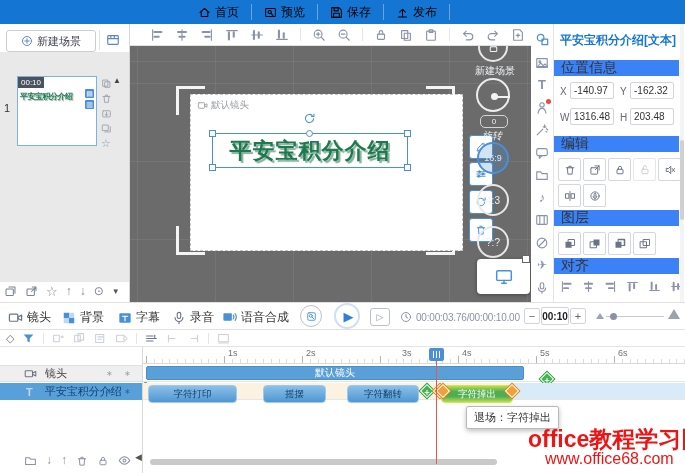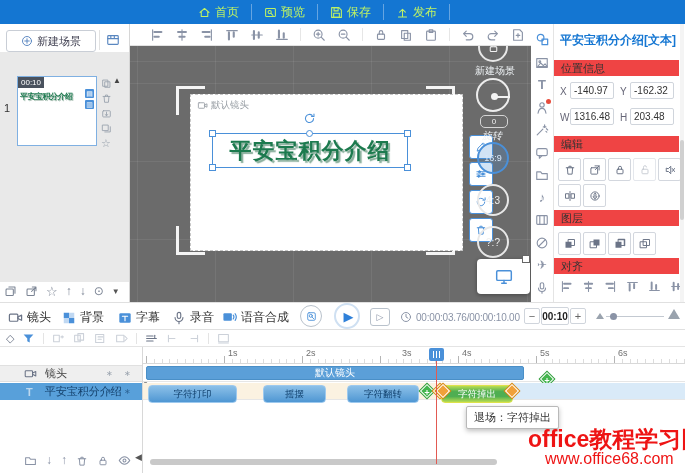--- a/index.html
+++ b/index.html
@@ -4,21 +4,21 @@
 <style>
   html,body{margin:0;padding:0;background:#fff;}
   #app{position:relative;width:685px;height:473px;overflow:hidden;
        font-family:"Liberation Sans","DejaVu Sans",sans-serif;font-size:12px;color:#333;
        background:#fff;-webkit-font-smoothing:antialiased;}
   .abs{position:absolute;}
   svg.i{stroke:currentColor;fill:none;stroke-width:1.3;stroke-linecap:round;stroke-linejoin:round;display:block;}
   .flex{display:flex;align-items:center;}
   
   #topbar{left:0;top:0;width:685px;height:24px;background:#1476d2;}
-  .tb-item{display:flex;align-items:center;gap:4px;color:#bef264;font-size:12px;height:24px;padding:0 12px;cursor:default;}
+  .tb-item{display:flex;align-items:center;gap:4px;color:#000000;font-size:12px;height:24px;padding:0 12px;cursor:default;}
   .tb-sep{width:1px;height:16px;background:rgba(255,255,255,.35);}
   
   #leftpanel{left:0;top:24px;width:130px;height:278px;background:#fff;border-right:1px solid #d6d6d6;box-sizing:border-box;}
   .btn-new{left:6px;top:6px;width:88px;height:20px;border:1px solid #c9ced6;border-radius:3px;
            display:flex;align-items:center;justify-content:center;gap:4px;color:#445;font-size:11px;background:#fff;}
   #scene-list{left:0;top:28px;width:129px;height:230px;background:#e9e9e9;}
   .scene-card{left:17px;top:24px;width:80px;height:70px;background:#fff;border:1px solid #7fb0e2;box-sizing:border-box;}
   .badge{background:#4a525e;color:#fff;font-size:8px;padding:1px 3px;}
   .mini-title{color:#1e7a50;font-weight:bold;font-size:8px;letter-spacing:-0.5px;text-shadow:1px 1px 0 rgba(20,80,50,.35);}
   .note{color:#a6a6a6;font-size:9px;}
@@ -37,21 +37,21 @@
   .handle{position:absolute;width:7px;height:7px;background:#fff;border:1px solid #4a90d9;box-sizing:border-box;}
   .fbtn{position:absolute;left:278px;width:22px;height:22px;background:#fff;border:1px solid #4a90d9;border-radius:3px;
         color:#4a90d9;display:flex;align-items:center;justify-content:center;}
   .circ{position:absolute;border-radius:50%;box-sizing:border-box;display:flex;align-items:center;justify-content:center;}
   .wlabel{color:#eef2f5;font-size:10px;}
   
   #strip{left:531px;top:24px;width:23px;height:278px;background:#fff;border-right:1px solid #e4e4e4;box-sizing:border-box;
          display:flex;flex-direction:column;align-items:center;padding-top:8px;gap:8.5px;color:#8a93a6;}
   
   #inspector{left:554px;top:24px;width:131px;height:278px;background:#fff;}
-  .sec-head{position:absolute;left:0px;width:125px;height:16px;background:#ef4444;color:#333;font-size:11px;
+  .sec-head{position:absolute;left:0px;width:125px;height:16px;background:#3b82f6;color:#333;font-size:14px;
             display:flex;align-items:center;padding-left:7px;box-sizing:border-box;}
   .field{position:absolute;height:17px;border:1px solid #d0d5dc;border-radius:2px;font-size:10px;color:#333;
          display:flex;align-items:center;padding-left:3px;box-sizing:border-box;overflow:hidden;white-space:nowrap;background:#fff;}
   .flabel{position:absolute;font-size:10px;color:#667;}
   .ebtn{position:absolute;width:21px;height:21px;border:1px solid #d3d7de;border-radius:2px;background:#fff;
         color:#6b7487;display:flex;align-items:center;justify-content:center;}
   .ebtn.dis{color:#c9cdd4;border-color:#e4e7ec;}
   
   #mediarow{left:0;top:302px;width:685px;height:28px;background:#fff;border-top:1px solid #e0e0e0;border-bottom:1px solid #e0e0e0;box-sizing:border-box;}
   .m-item{display:flex;align-items:center;gap:4px;font-size:12px;color:#333;}

